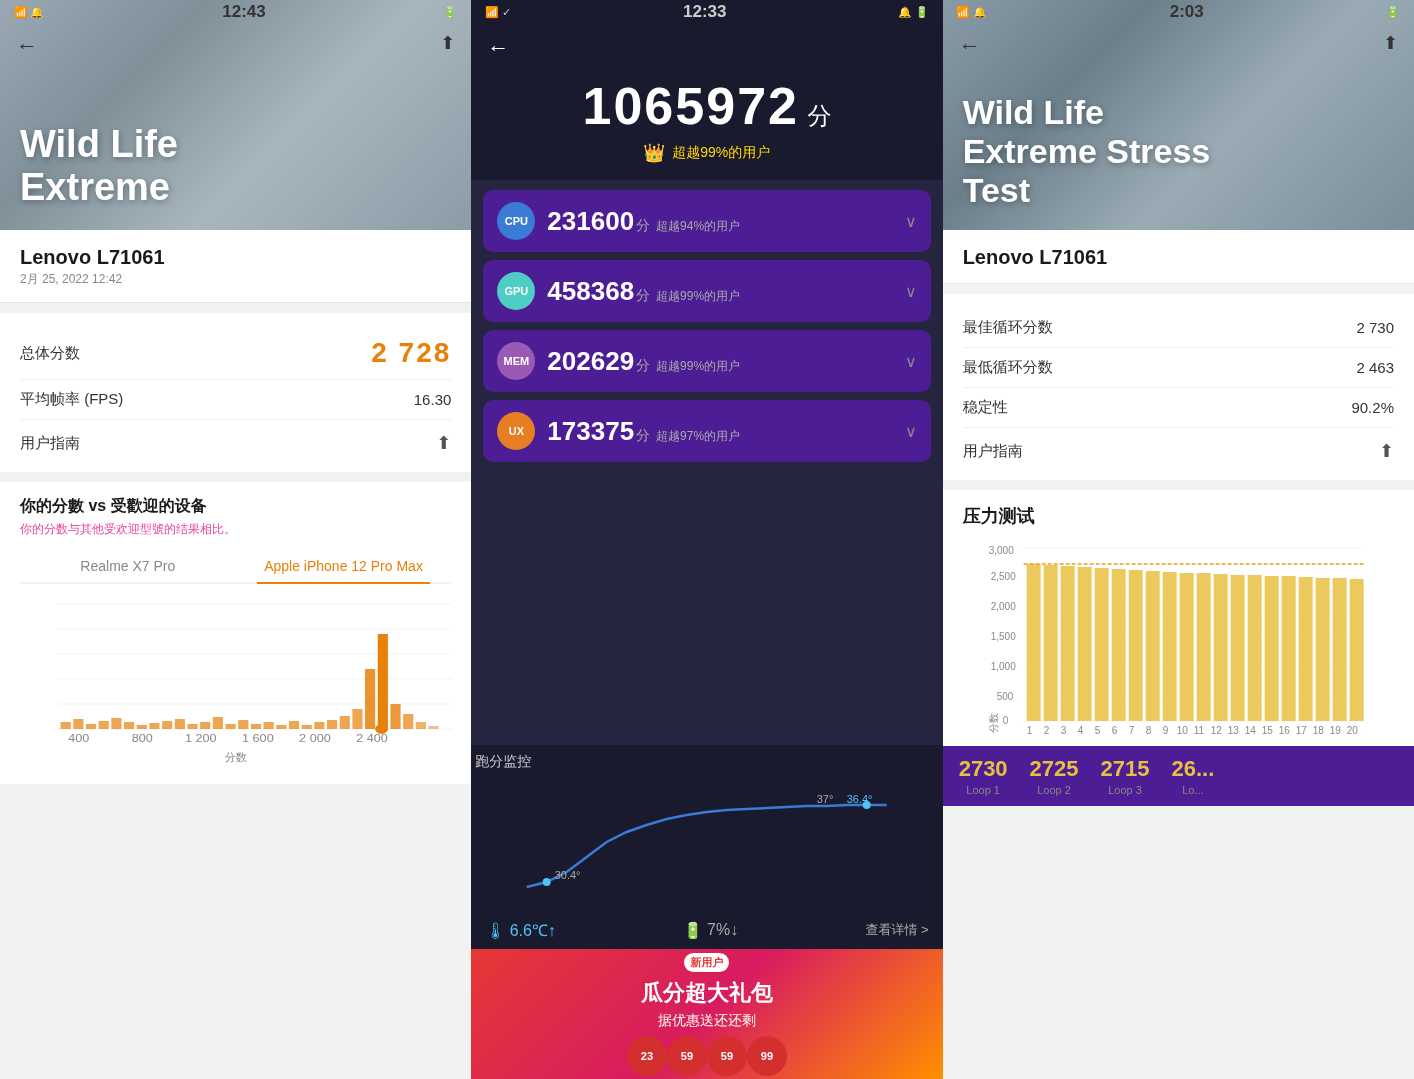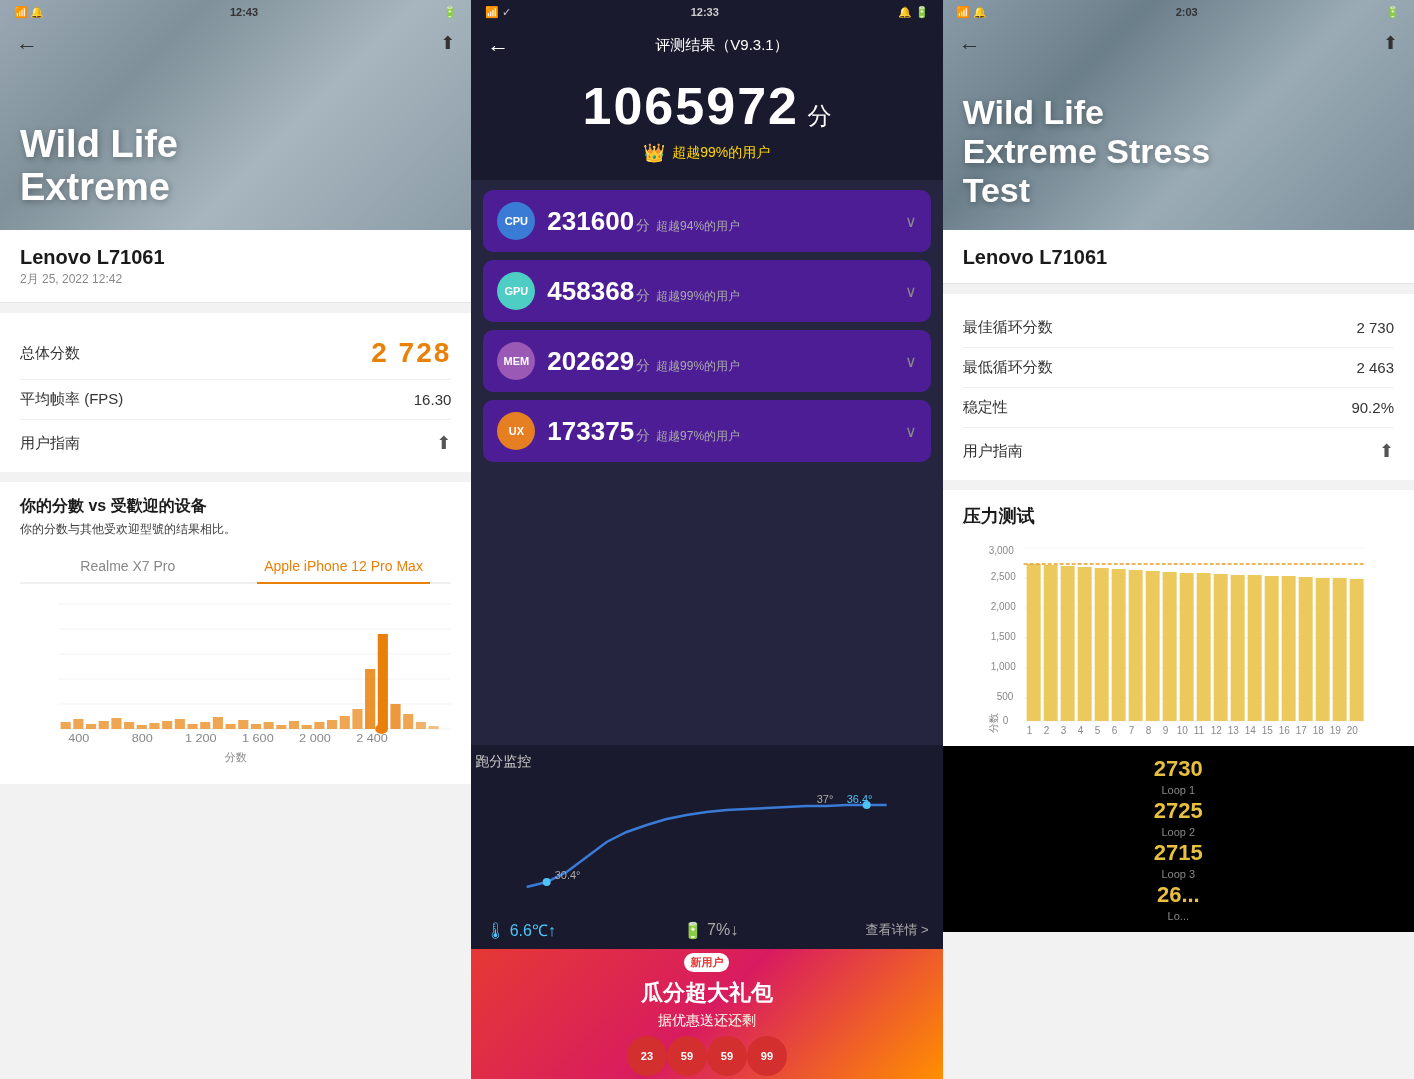--- a/index.html
+++ b/index.html
@@ -25,21 +25,21 @@
     
     .status-bar {
       display: flex;
       justify-content: space-between;
       align-items: center;
       padding: 4px 14px;
       font-size: 12px;
       height: 24px;
       z-index: 10;
     }
-    .status-bar .time { font-weight: 600; font-size: 11px; }
+    .status-bar .time { font-weight: 600; font-size: 17px; }
     .status-bar .icons { display: flex; gap: 4px; align-items: center; font-size: 11px; }
 
     
     .nav-bar {
       display: flex;
       align-items: center;
       padding: 8px 16px;
       z-index: 10;
     }
     .nav-bar .back-btn { font-size: 22px; cursor: pointer; margin-right: 8px; }
@@ -113,21 +113,21 @@
     }
     .panel1 .share-row .share-label { font-size: 15px; color: #333; }
     .panel1 .share-row .share-icon { font-size: 18px; color: #555; cursor: pointer; }
 
     .panel1 .compare-section {
       background: #fff;
       margin-top: 10px;
       padding: 14px 20px 0;
     }
     .panel1 .compare-title { font-size: 16px; font-weight: 600; color: #1a1a1a; }
-    .panel1 .compare-subtitle { font-size: 12px; color: #404040; margin-top: 4px; }
+    .panel1 .compare-subtitle { font-size: 12px; color: #ec4899; margin-top: 4px; }
     .panel1 .tabs {
       display: flex;
       margin-top: 12px;
       border-bottom: 2px solid #f0f0f0;
     }
     .panel1 .tab {
       flex: 1;
       text-align: center;
       padding: 8px 0;
       font-size: 14px;
@@ -341,26 +341,25 @@
     .panel3 .pressure-title { font-size: 18px; font-weight: 600; color: #1a1a1a; }
     .panel3 .pressure-subtitle { font-size: 12px; color: #888; margin-top: 4px; }
 
     .panel3 .pressure-chart {
       margin-top: 10px;
       position: relative;
       height: 200px;
     }
 
     .panel3 .loop-scores {
-      background: #000000;
+      background: #4c1d95;
       padding: 10px 16px;
       display: flex;
-      gap: 2px;
+      gap: 22px;
       overflow: hidden;
-      flex-direction: column;
     }
     .panel3 .loop-item { flex-shrink: 0; text-align: center; }
     .panel3 .loop-score { font-size: 22px; font-weight: 700; color: #e8c040; }
     .panel3 .loop-label { font-size: 11px; color: #888; margin-top: 2px; }
 
     
     .axis-text { font-size: 10px; fill: #888; }
     .grid-line { stroke: #e8e8e8; stroke-width: 0.5; }
   </style>
 </head>
@@ -477,21 +476,20 @@
 <div class="panel panel2">
 
   <div class="status-bar">
     <div class="icons">📶 ✓</div>
     <div class="time">12:33</div>
     <div class="icons">🔔 🔋</div>
   </div>
 
   <div class="nav-bar">
     <span class="back-btn">←</span>
-    <span class="nav-title">评测结果（V9.3.1）</span>
   </div>
 
   <div class="score-section">
     <div>
       <span class="score-num">1065972</span>
       <span class="score-unit">分</span>
     </div>
     <div class="score-badge">
       <span class="crown">👑</span>
       <span>超越99%的用户</span>

